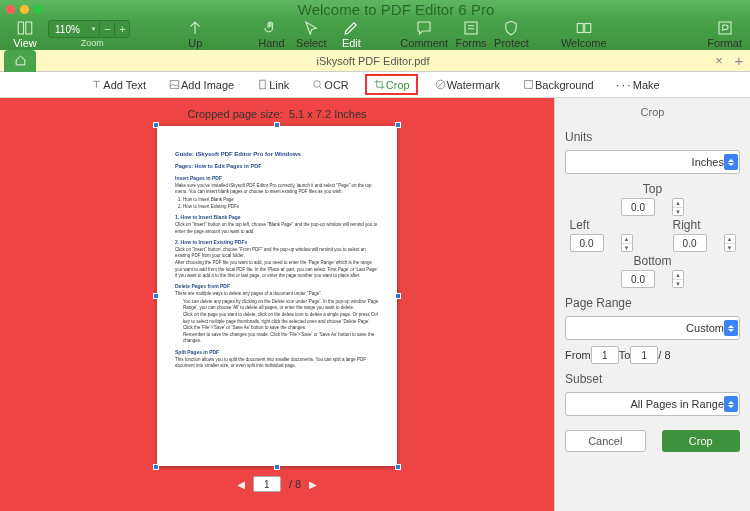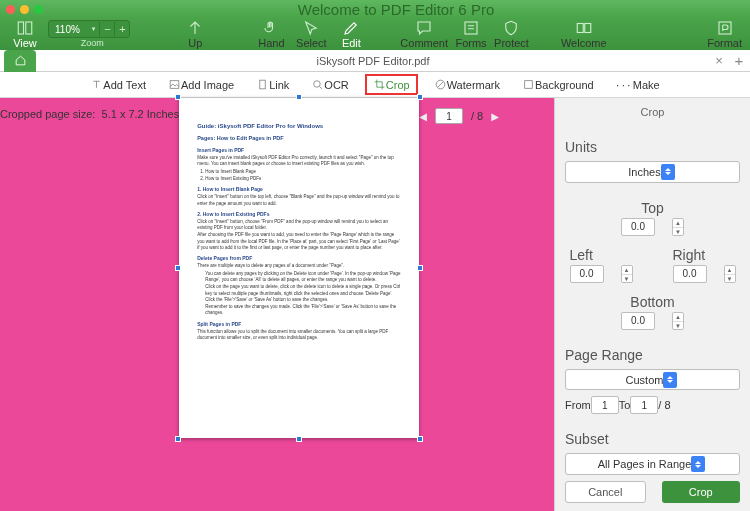--- a/index.html
+++ b/index.html
@@ -8,65 +8,65 @@
 .tl-dot{width:9px;height:9px;border-radius:50%;margin-right:5px}
 .tl-title{flex:1;text-align:center;color:#2a6a2a;font-size:15px}
 .maintoolbar{height:32px;background:linear-gradient(#4aa44a,#3d933d);display:flex;align-items:center;padding:0 8px;gap:6px}
 .tb-btn{display:flex;flex-direction:column;align-items:center;justify-content:center;min-width:34px;color:#cdeccd;font-size:9px}
 .tb-btn svg{width:18px;height:18px;stroke:#cdeccd;fill:none;stroke-width:1.5}
 .zoom-box{display:flex;align-items:center;background:#3d933d;border:1px solid #2f7a2f;border-radius:3px;height:18px;margin-right:6px}
 .zoom-box span{color:#fff;font-size:10px;padding:0 6px}
 .zoom-sep{width:1px;height:14px;background:#2f7a2f}
 .zoom-pm{width:14px;text-align:center;color:#cdeccd;cursor:pointer}
 .spacer{flex:1}
-.filetabbar{height:22px;background:#ffffff;border-bottom:1px solid #cfcfcf;display:flex;align-items:center;padding-left:4px}
+.filetabbar{height:22px;background:#fef9c3;border-bottom:1px solid #cfcfcf;display:flex;align-items:center;padding-left:4px}
 .home-tab{width:32px;height:22px;background:#4aa44a;display:flex;align-items:center;justify-content:center;border-top-left-radius:4px;border-top-right-radius:4px}
 .home-tab svg{width:13px;height:13px;stroke:#fff;fill:none;stroke-width:1.6}
 .file-tab{flex:1;text-align:center;font-size:11px;color:#555}
 .tab-x{width:18px;text-align:center;color:#888;cursor:pointer;font-size:13px}
 .tab-plus{width:22px;text-align:center;color:#888;cursor:pointer;font-size:15px}
 .edittoolbar{height:26px;background:#fff;border-bottom:1px solid #d6d6d6;display:flex;align-items:center;justify-content:center;gap:10px}
 .et-item{display:flex;align-items:center;padding:3px 6px;font-size:10px;color:#555}
 .et-item svg{width:13px;height:13px;stroke:#777;fill:none;stroke-width:1.4}
 .et-crop{border:2px solid #e33;padding:2px 6px}
 .et-crop svg{stroke:#3d933d}
 .et-crop span{color:#3d933d}
 .content{display:flex;height:413px}
-.canvas-area{flex:1;background:#ec4899;display:flex;flex-direction:row;align-items:flex-start;position:relative}
+.canvas-area{flex:1;background:#ef4444;display:flex;flex-direction:column;align-items:center;position:relative}
 .crop-readout{color:#fff;font-size:11px;margin:10px 0 6px}
 .page{width:240px;height:340px;background:#fff;position:relative;box-shadow:0 1px 4px rgba(0,0,0,.4)}
 .handle{position:absolute;width:6px;height:6px;background:#2a7ad4;border:1px solid #fff}
 .h-tl{top:-4px;left:-4px}.h-tr{top:-4px;right:-4px}.h-bl{bottom:-4px;left:-4px}.h-br{bottom:-4px;right:-4px}
 .h-tm{top:-4px;left:calc(50% - 3px)}.h-bm{bottom:-4px;left:calc(50% - 3px)}
 .h-ml{left:-4px;top:calc(50% - 3px)}.h-mr{right:-4px;top:calc(50% - 3px)}
 .doc{position:absolute;inset:18px;font-size:5px;color:#2a4a8a;line-height:1.4;overflow:hidden}
 .doc h1{font-size:6px;color:#2a4a8a;margin:6px 0 4px;font-weight:bold}
 .doc h2{font-size:5.5px;color:#2a4a8a;margin:5px 0 2px;font-weight:bold}
 .doc h3{font-size:5px;color:#2a4a8a;margin:4px 0 1px}
 .doc p,.doc li{font-size:4.5px;color:#333;margin:1px 0}
 .doc ol,.doc ul{padding-left:8px;margin:1px 0}
 .pager{display:flex;align-items:center;gap:8px;margin-top:10px;color:#fff;font-size:11px}
 .pager input{width:28px;height:16px;text-align:center;font-size:10px;background:#fff;border:1px solid #aaa;border-radius:2px}
 .pg-btn{color:#eee;cursor:pointer;font-size:10px}
 .side{width:196px;background:#f1f1f1;border-left:1px solid #cfcfcf;padding:8px 10px;display:flex;flex-direction:column;gap:6px}
 .side-title{text-align:center;color:#666;font-size:11px;margin-bottom:4px}
-.side-label{font-size:14px;color:#555;margin-top:11px}
-.side-select{height:36px;background:#fff;border:1px solid #bdbdbd;border-radius:3px;display:flex;align-items:center;justify-content:center;padding:0 8px 0 6px;font-size:10px}
+.side-label{font-size:12px;color:#555;margin-top:2px}
+.side-select{height:24px;background:#fff;border:1px solid #bdbdbd;border-radius:3px;display:flex;align-items:center;justify-content:flex-end;padding:0 1px 0 6px;font-size:10px}
 .sel-arrows{width:14px;height:16px;background:#3b82f6;border-radius:2px;display:flex;flex-direction:column;align-items:center;justify-content:center}
 .sel-arrows::before{content:"";border:3px solid transparent;border-bottom-color:#fff;margin-bottom:1px}
 .sel-arrows::after{content:"";border:3px solid transparent;border-top-color:#fff}
 .m-field{display:flex;flex-direction:column;align-items:flex-start;gap:2px}
 .m-row{display:flex;align-items:center;gap:17px}
 .m-row input{width:34px;height:18px;border:1px solid #bdbdbd;border-radius:2px;text-align:center;font-size:10px;background:#fff}
 .stepper{width:12px;height:18px;display:flex;flex-direction:column;border:1px solid #bdbdbd;border-radius:2px;overflow:hidden}
 .stepper div{flex:1;background:#fff;font-size:6px;text-align:center;line-height:8px;color:#666}
 .stepper div:first-child{border-bottom:1px solid #ddd}
 .range-row{display:flex;align-items:center;font-size:10px;color:#555}
 .range-row input{width:28px;height:18px;border:1px solid #bdbdbd;border-radius:2px;text-align:center;font-size:10px;background:#fff}
-.btn-row{display:flex;gap:16px;}
+.btn-row{display:flex;gap:16px;margin-top:8px}
 .btn{flex:1;height:22px;border-radius:3px;display:flex;align-items:center;justify-content:center;font-size:11px;cursor:pointer}
 .btn-cancel{background:#fff;border:1px solid #bdbdbd;color:#555}
 .btn-crop{background:#3d933d;color:#fff}
 .margin-box{display:flex;flex-direction:column;align-items:center}
 .margin-mid{display:flex;gap:40px}
 </style>
 </head>
 <body>
 
 <div class="titlebar">

